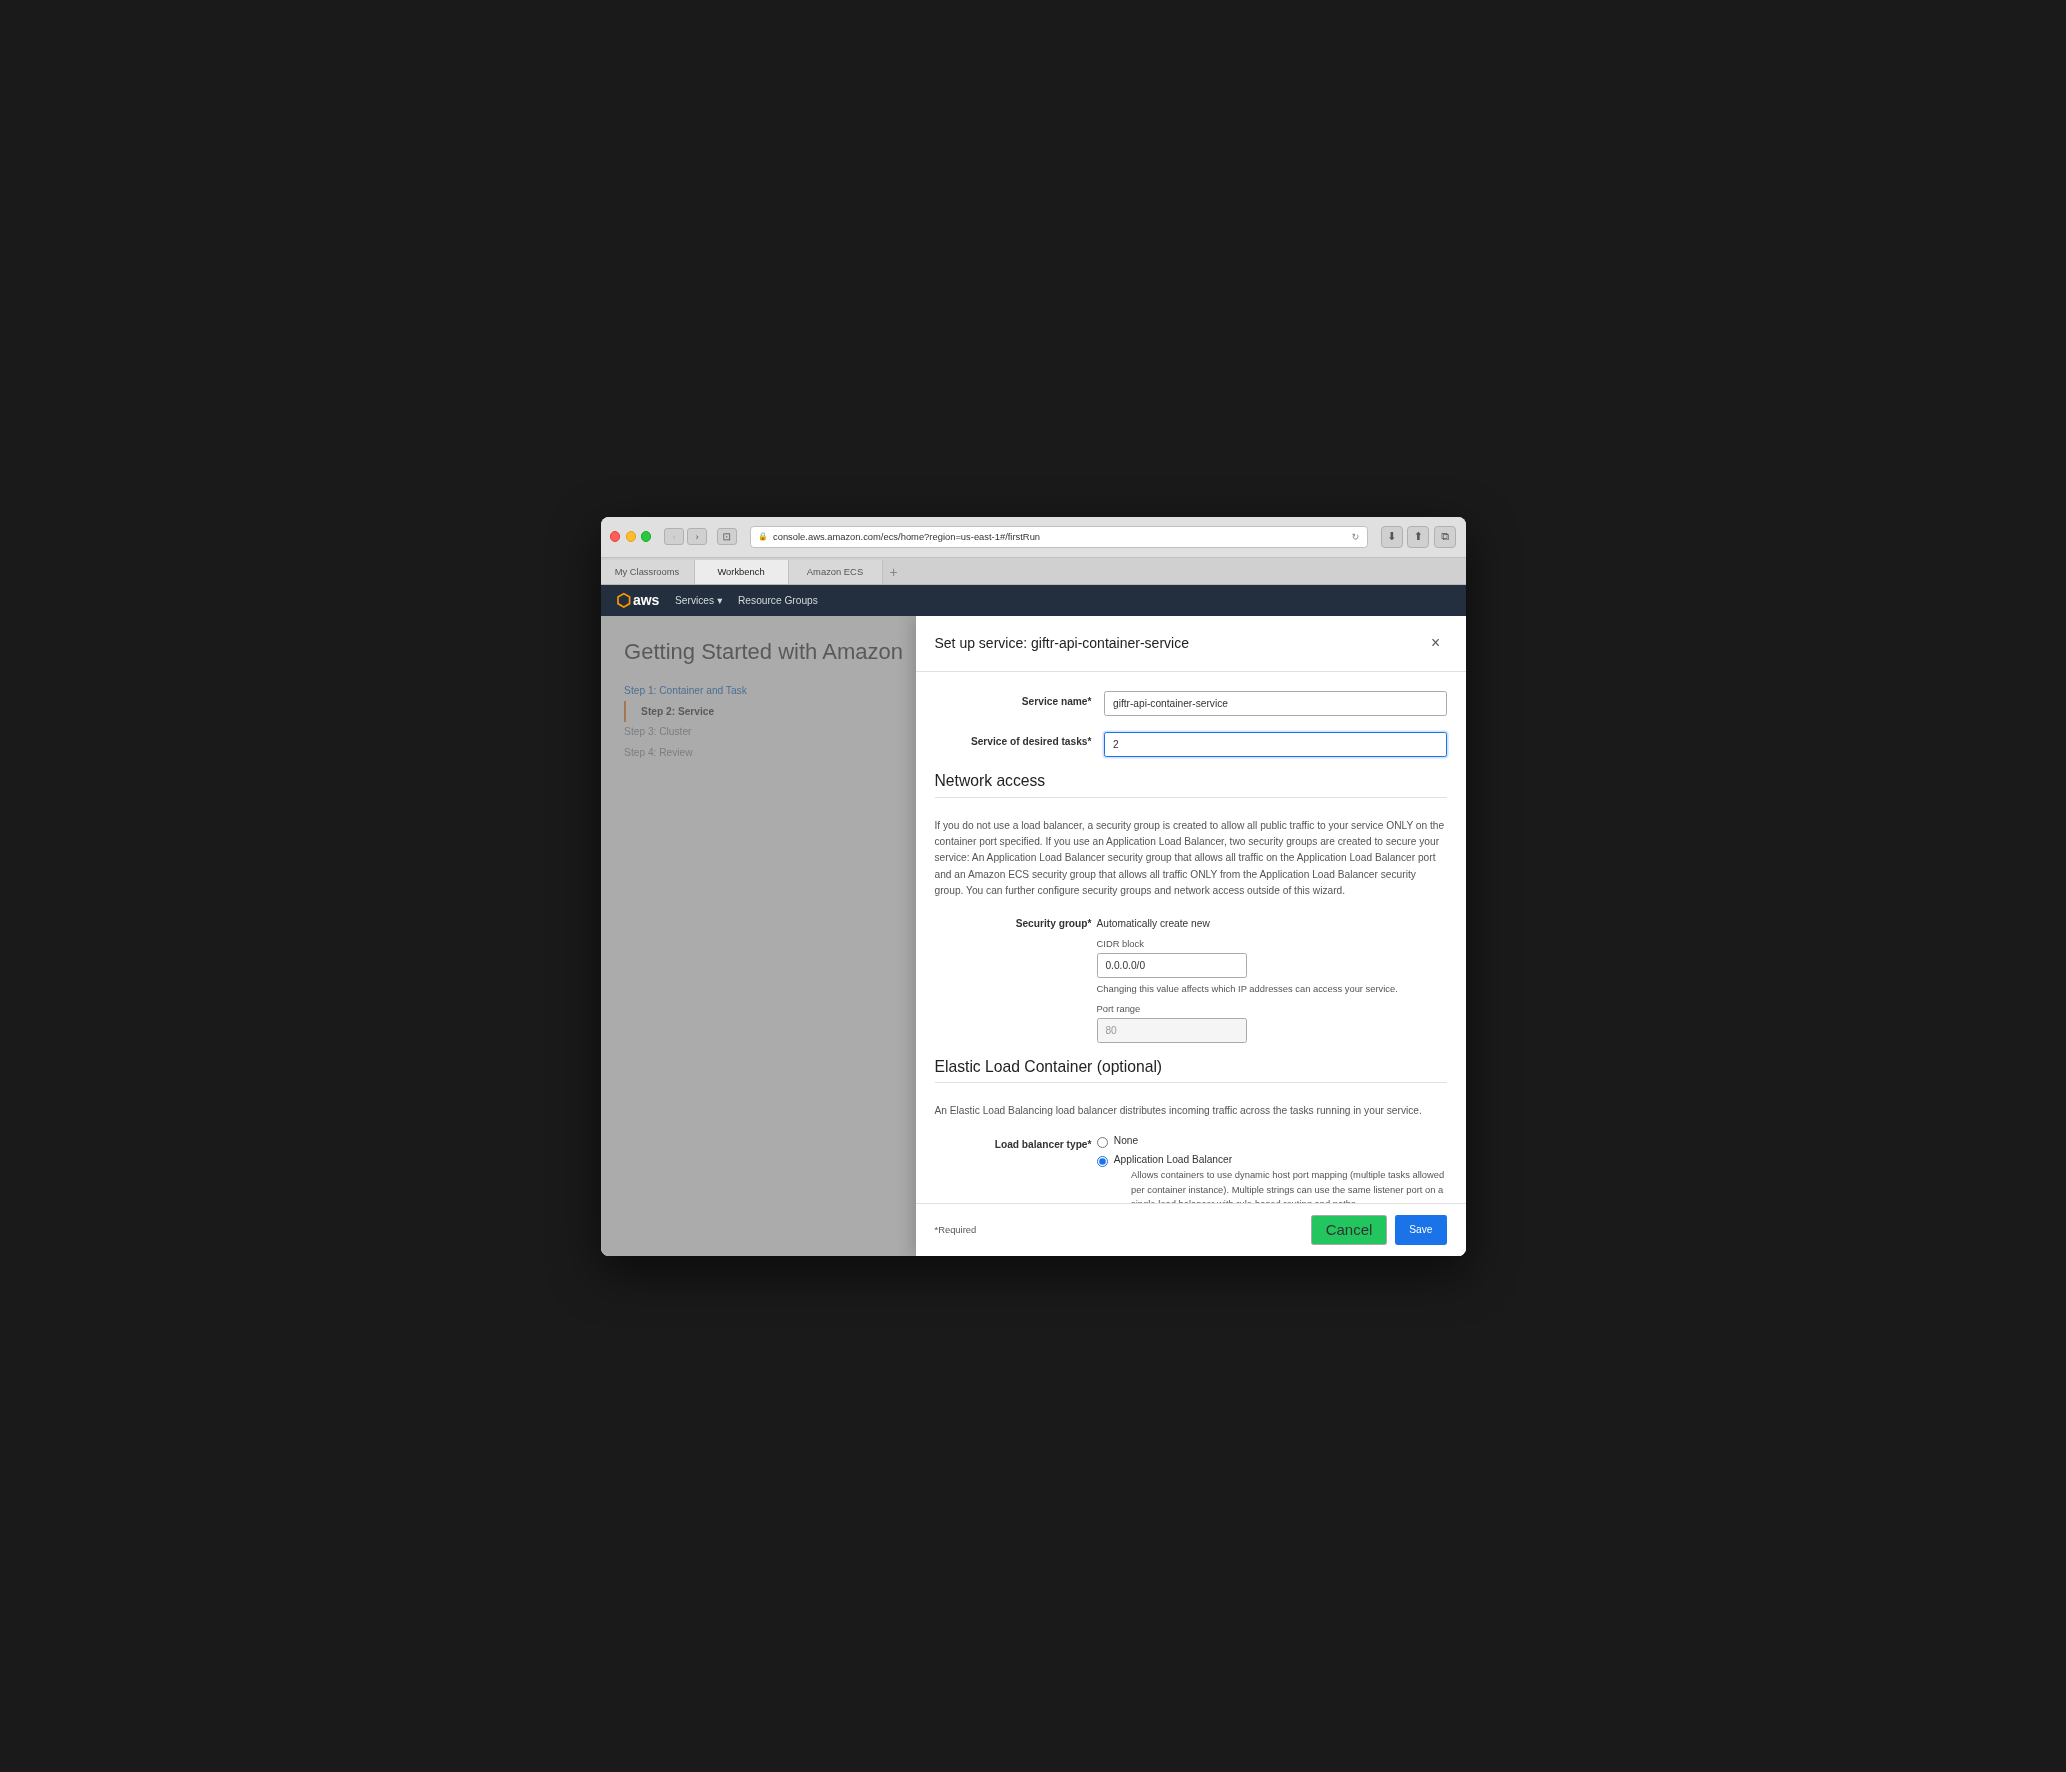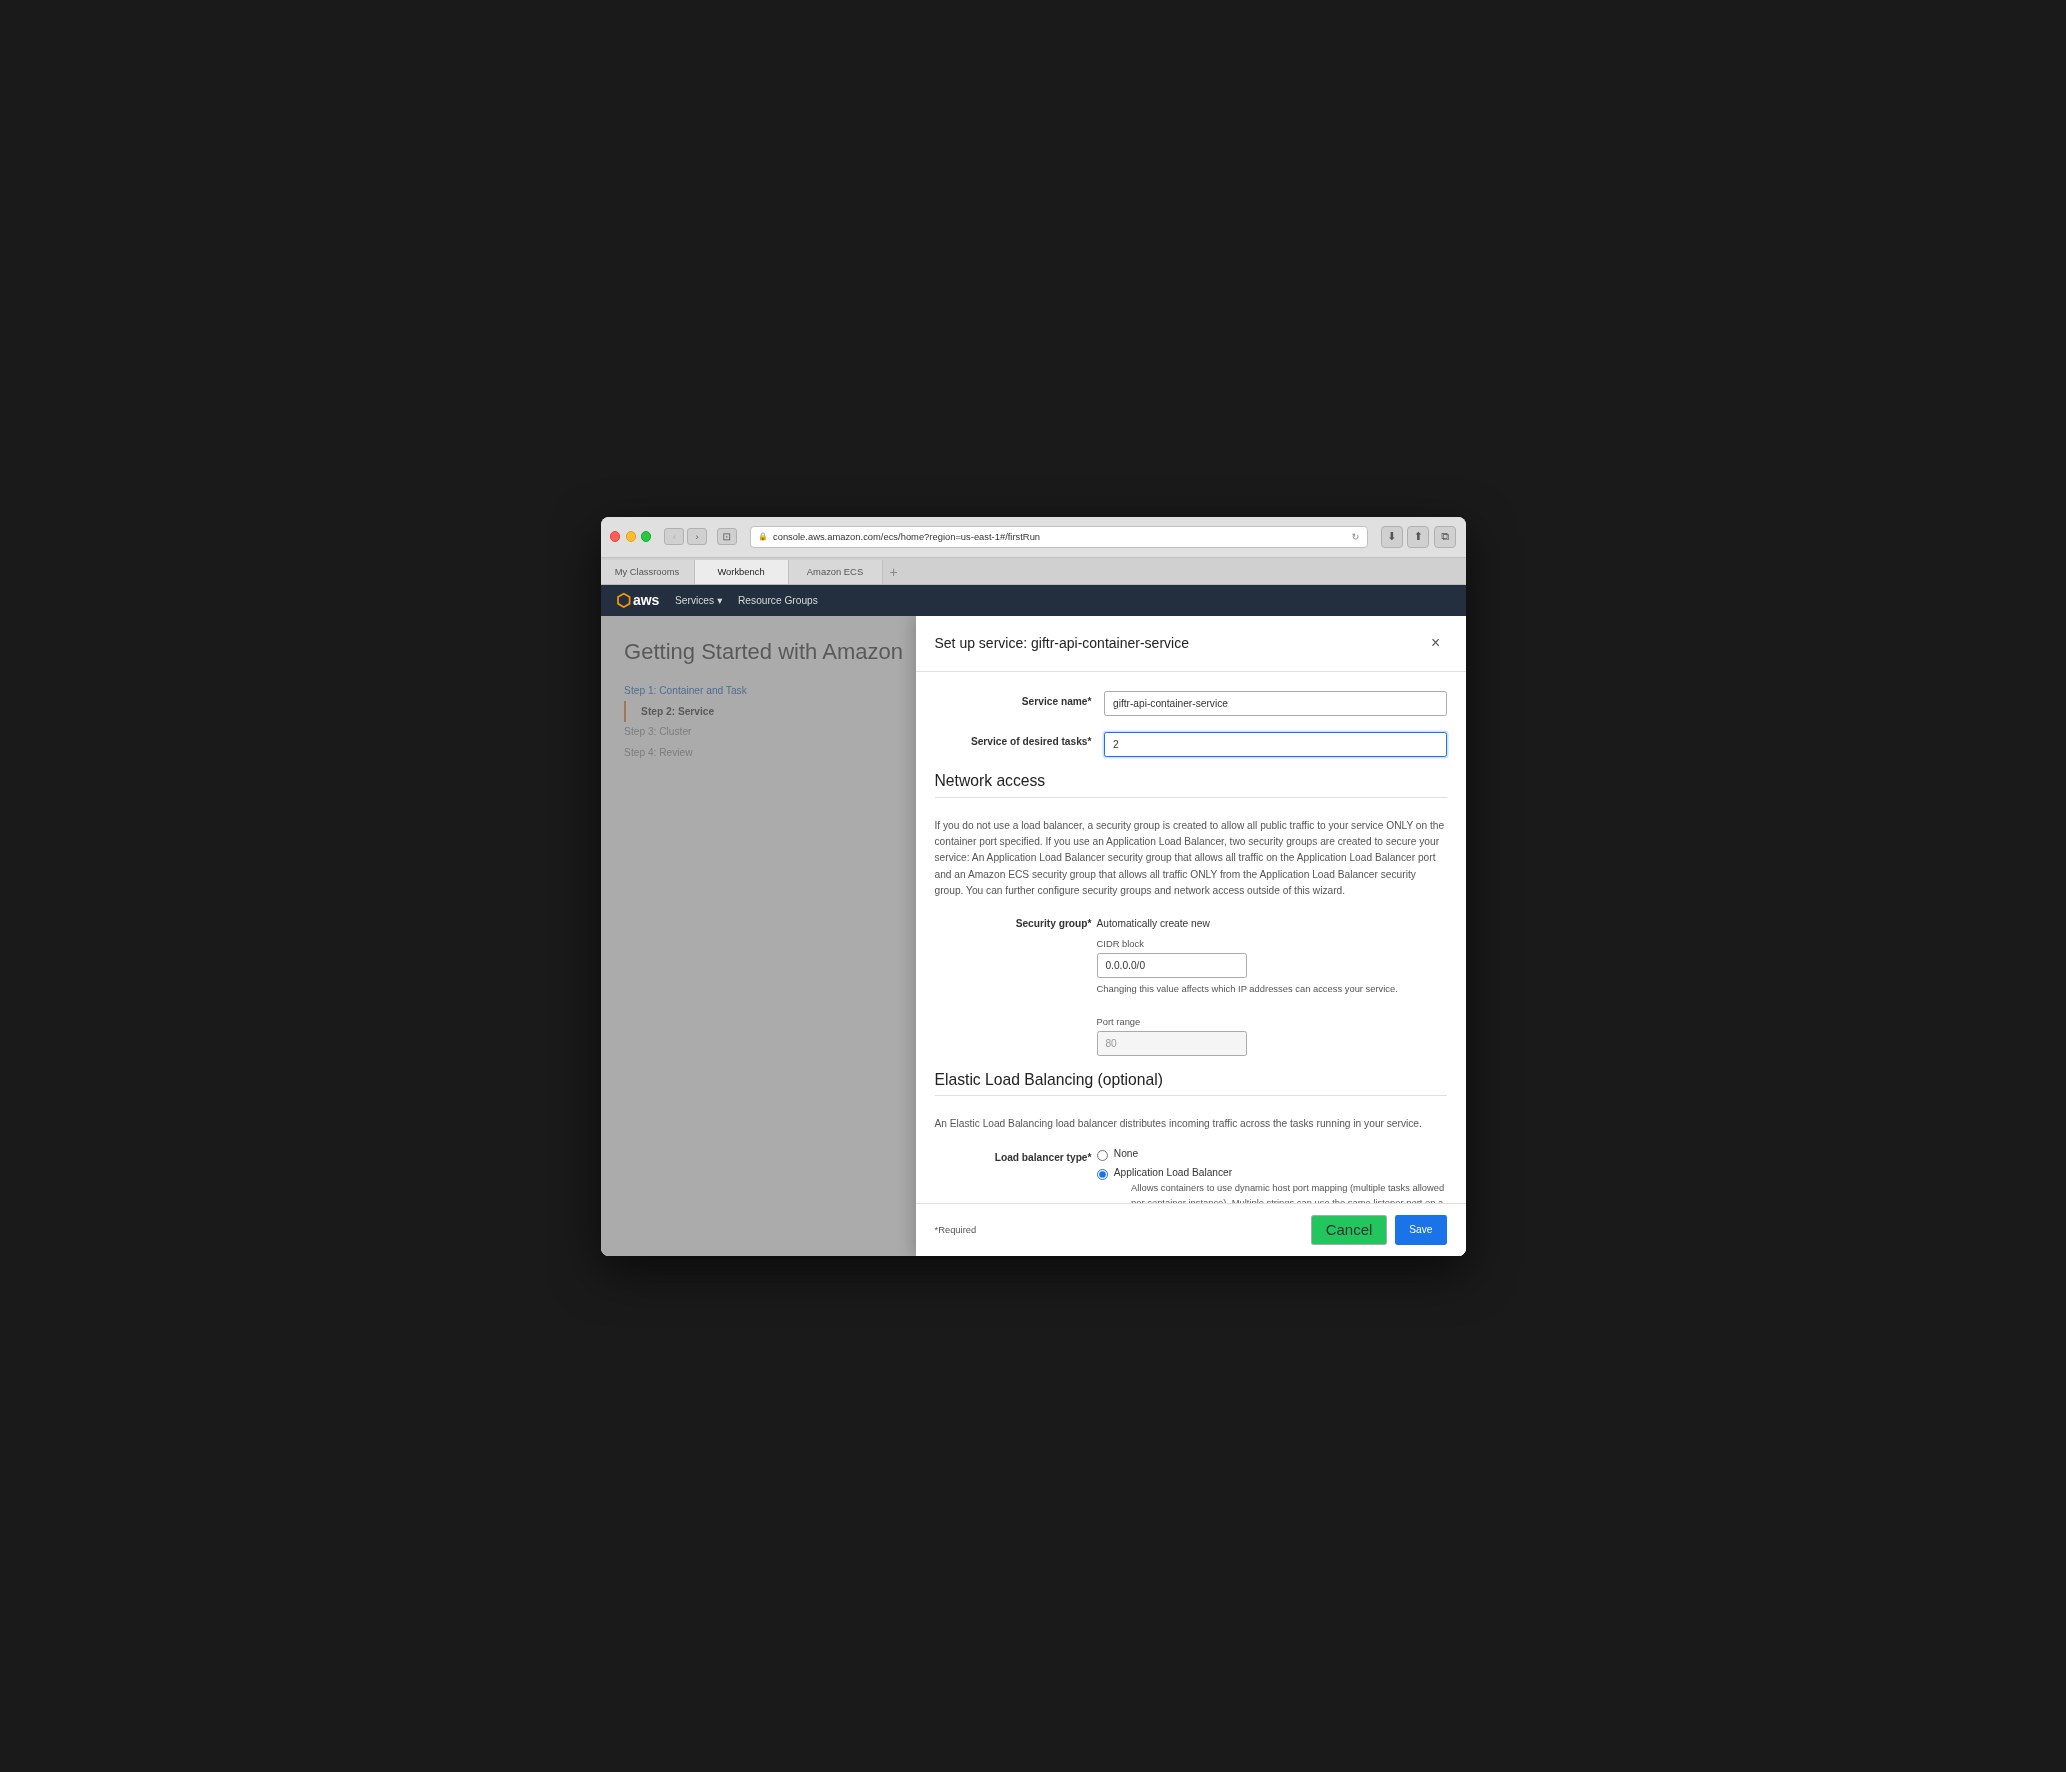--- a/index.html
+++ b/index.html
@@ -571,30 +571,30 @@
                 <div class="sg-label">Security group*</div>
                 <div class="sg-content">
                   <div class="sg-auto-text">Automatically create new</div>
 
                   <div>
                     <div class="cidr-label">CIDR block</div>
                     <input type="text" class="form-input" style="max-width: 267px;" value="0.0.0.0/0">
                     <div class="cidr-note">Changing this value affects which IP addresses can access your service.</div>
                   </div>
 
-                  <div style="margin-top:21px;">
+                  <div style="margin-top:8px;">
                     <div class="cidr-label">Port range</div>
                     <input type="text" class="form-input disabled" style="max-width: 267px;" value="80" disabled="">
                   </div>
                 </div>
               </div>
             </div>
 
             <div style="margin-top:7.9px;">
-              <div class="section-header">Elastic Load Balancing (optional)</div>
+              <div class="section-header">Elastic Load Container (optional)</div>
               <p class="section-description">An Elastic Load Balancing load balancer distributes incoming traffic across the tasks running in your service.</p>
 
               <div class="sg-row">
                 <div class="sg-label">Load balancer type*</div>
                 <div class="sg-content">
 
                   <div class="radio-row">
                     <input type="radio" class="radio-input" name="lb-type" style="">
                     <span class="radio-label-text">None</span>
                   </div>

